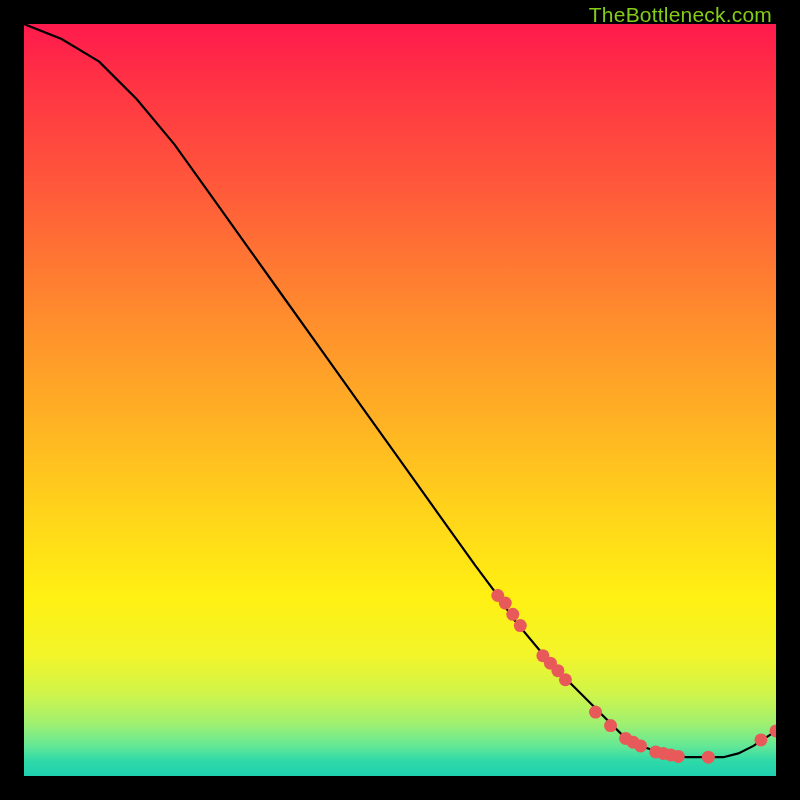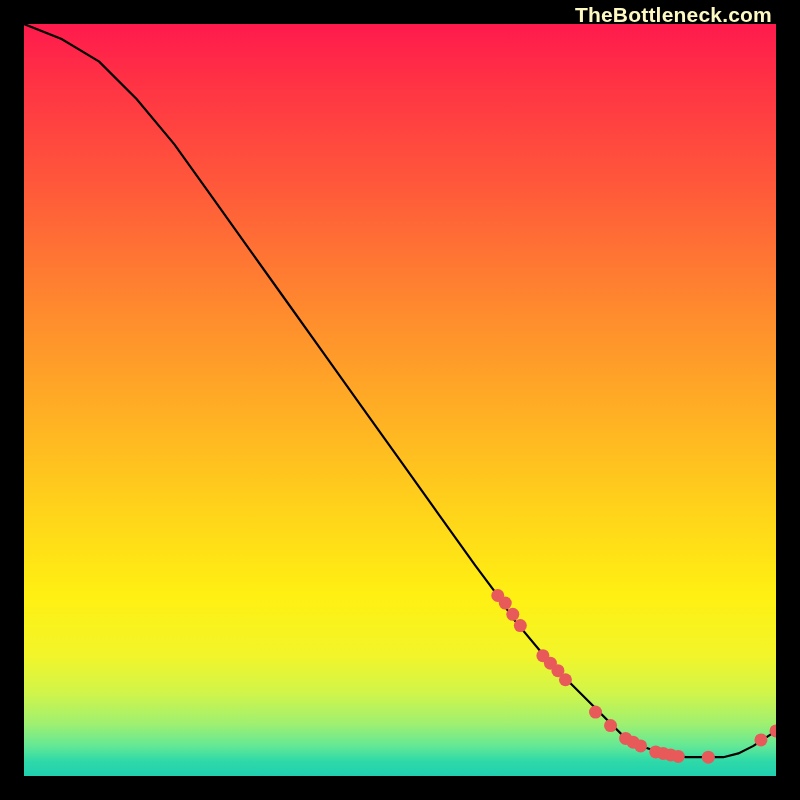--- a/index.html
+++ b/index.html
@@ -35,23 +35,23 @@
       #a0f070 93%,
       #63e896 96%,
       #2fd9a8 98%,
       #1fd0b0 100%
     );
   }
   .attribution {
     position: absolute;
     top: 3px;
     right: 28px;
-    color: #fef9c3;
+    color: #84cc16;
     font-size: 21px;
-    font-weight: 700;
+    font-weight: 400;
     letter-spacing: 0.2px;
   }
   svg.curve {
     position: absolute;
     inset: 0;
   }
 </style>
 </head>
 <body>
 

